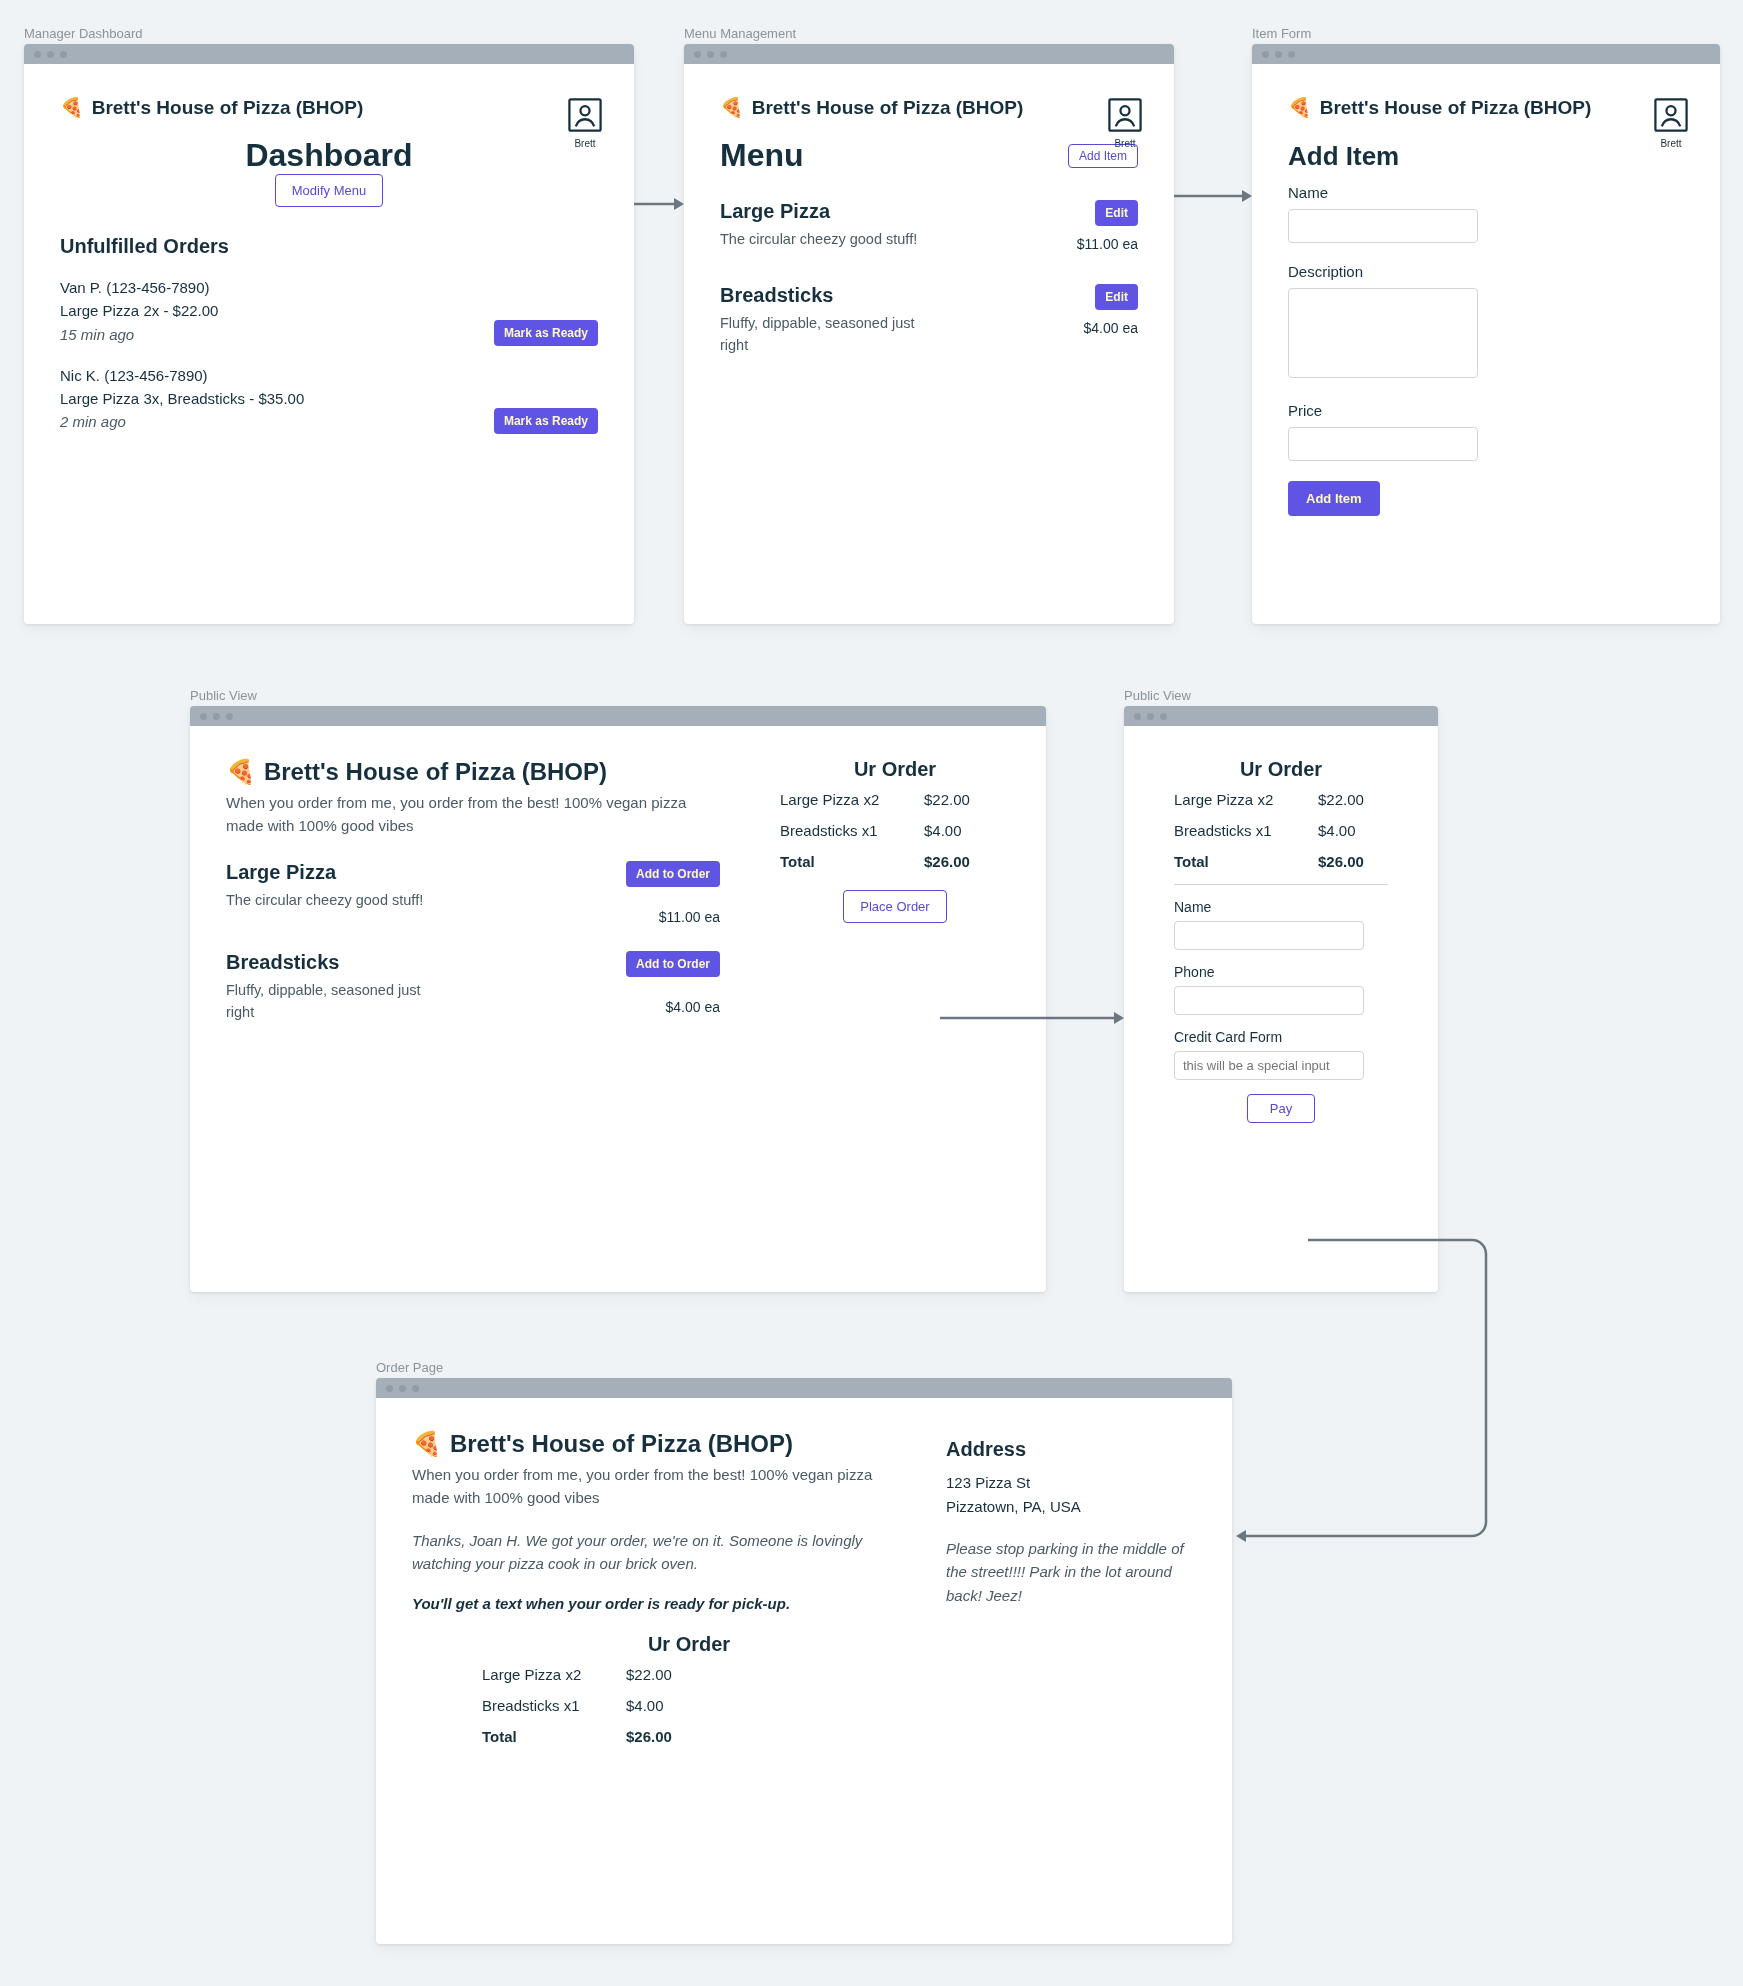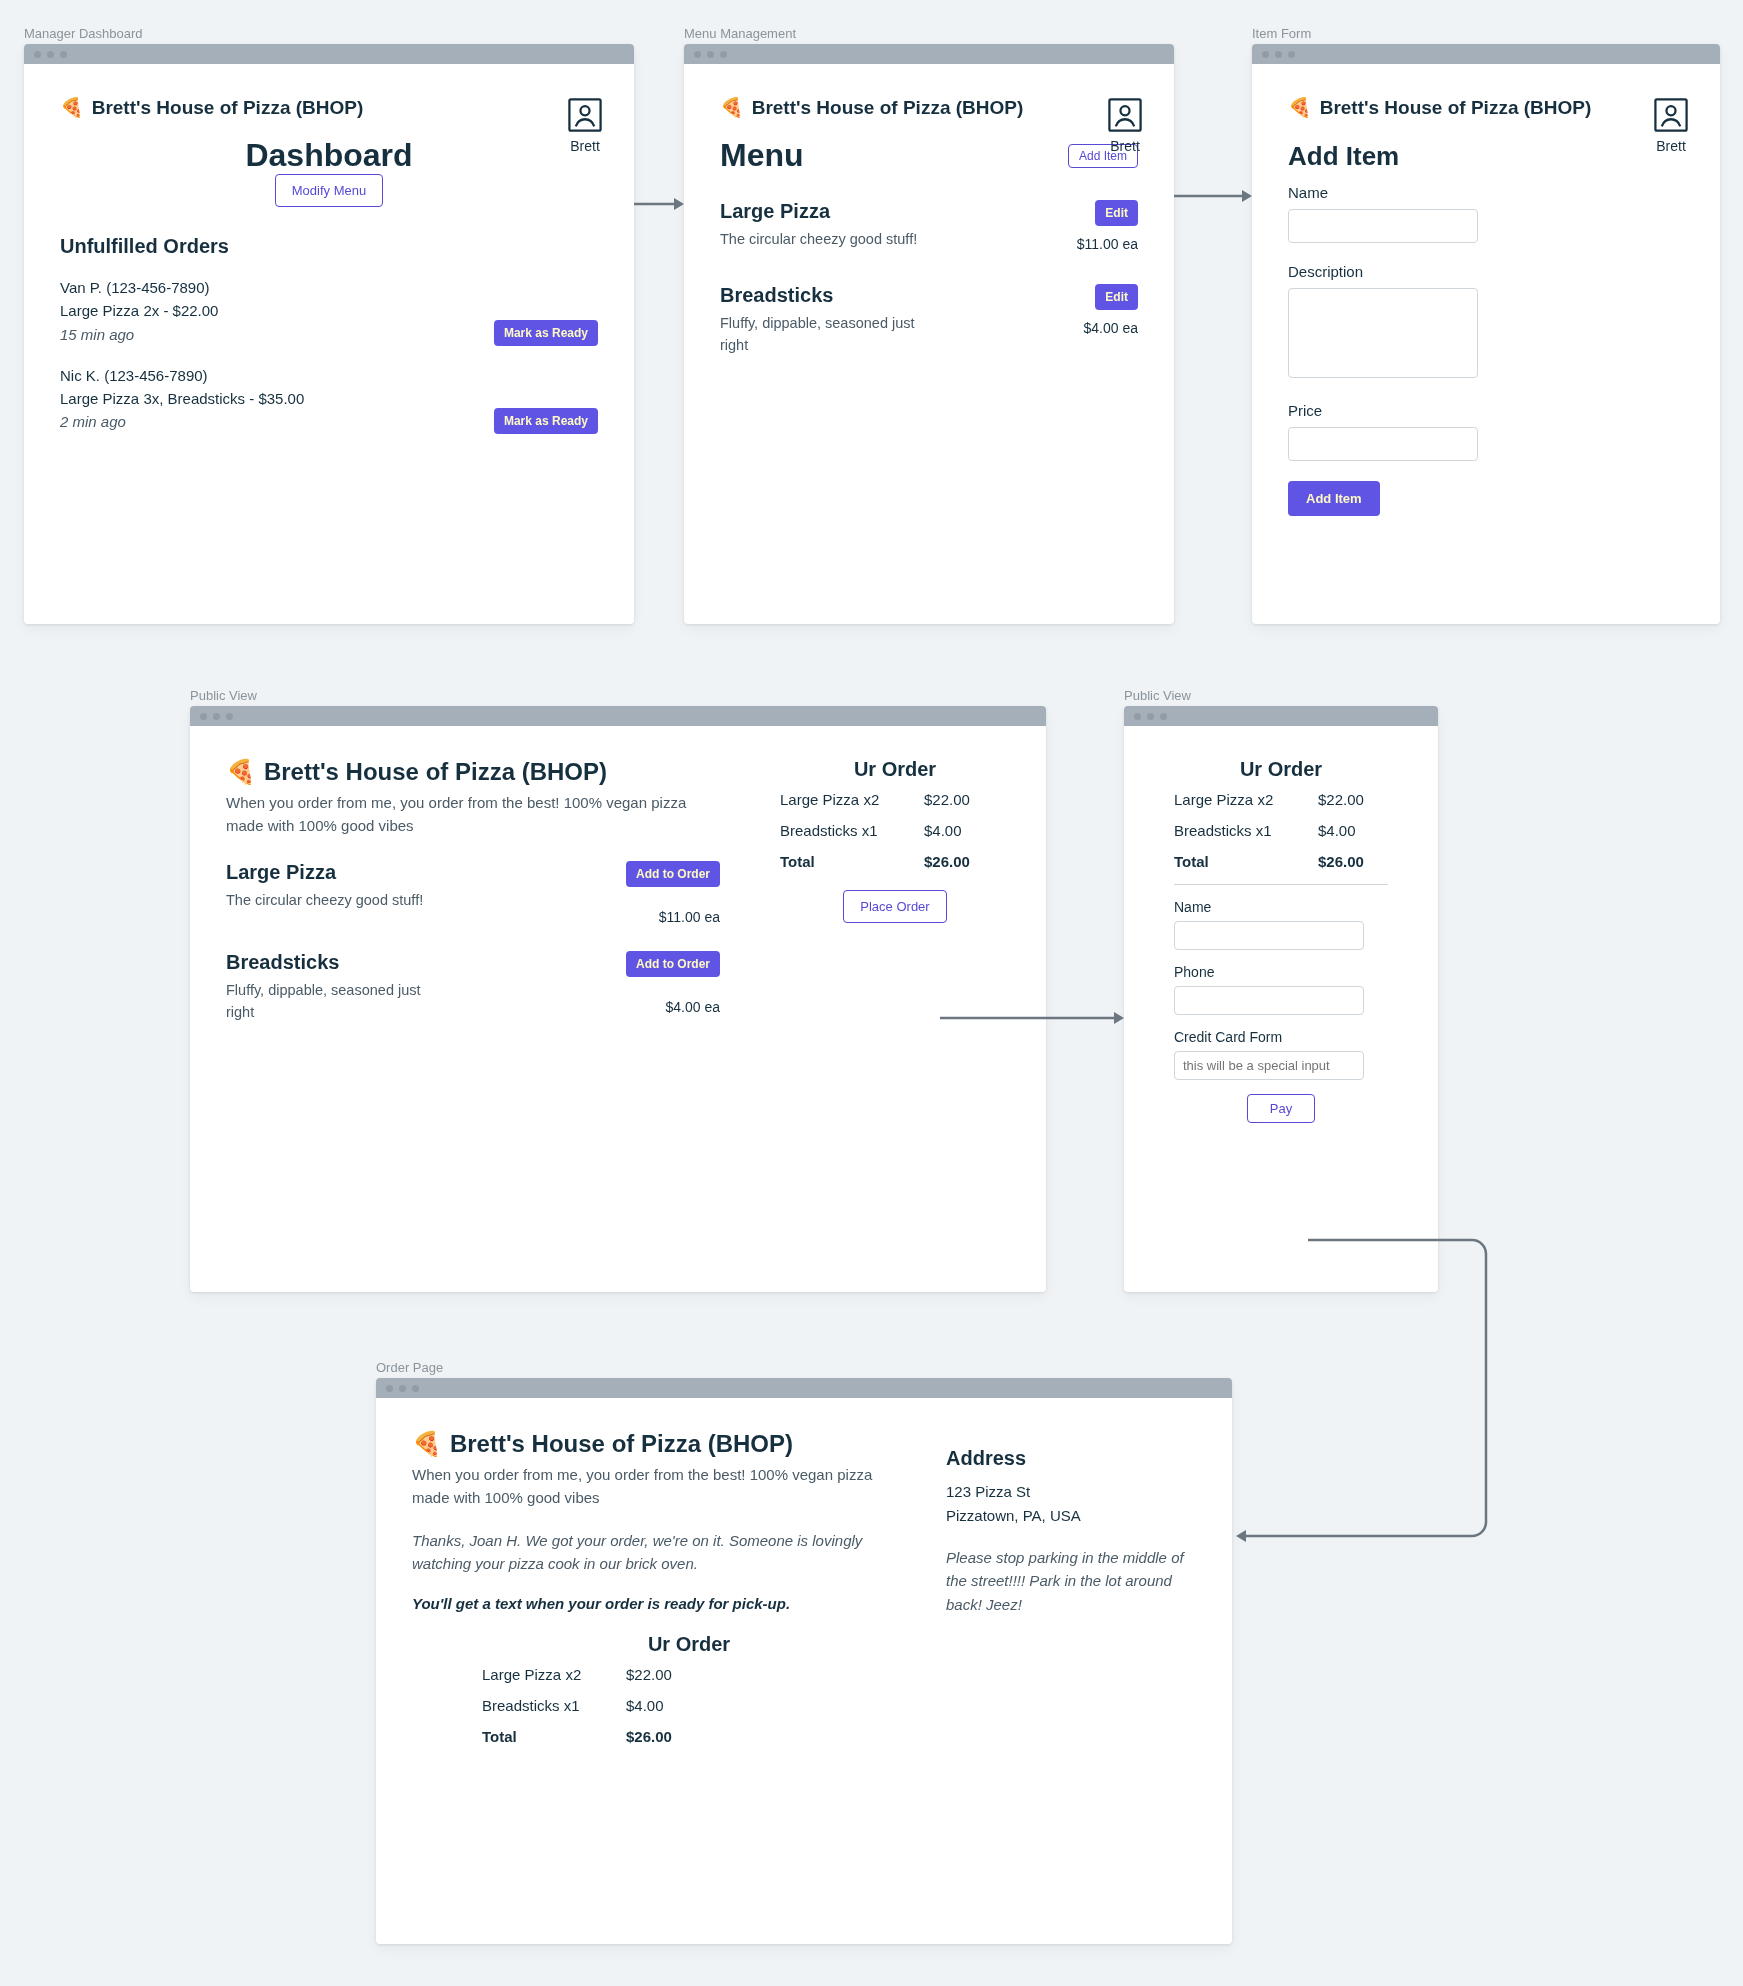--- a/index.html
+++ b/index.html
@@ -37,21 +37,21 @@
     height:20px;
     background:var(--titlebar);
     border-radius:4px 4px 0 0;
     display:flex;align-items:center;padding-left:10px;gap:6px;
   }
   .tb span{width:7px;height:7px;border-radius:50%;background:#929ca6;display:inline-block;}
   .body{padding:32px 36px;}
   
   .brand{display:flex;align-items:center;gap:8px;font-weight:700;font-size:19px;color:var(--ink);}
   .brand+.tagline{font-size:15px;color:var(--muted);line-height:1.5;margin-top:6px;}
-  .avatar{position:absolute;right:32px;top:34px;text-align:center;font-size:14px;color:var(--ink);}
+  .avatar{position:absolute;right:32px;top:34px;text-align:center;font-size:10px;color:var(--ink);}
   .avatar svg{display:block;margin:0 auto 6px;}
   h1.big{font-size:32px;margin:20px 0 4px;font-weight:700;}
   h2.mid{font-size:26px;margin:20px 0 12px;font-weight:700;}
   h3.sm{font-size:20px;margin:16px 0 10px;font-weight:700;}
   .btn-solid{background:var(--violet);color:#fef9c3;border:none;border-radius:4px;padding:8px 14px;font-size:13px;font-weight:600;cursor:pointer;}
   .btn-sm{padding:6px 10px;font-size:12px;}
   .btn-outline{background:#fff;color:var(--violet-text);border:1.5px solid var(--violet-text);border-radius:4px;padding:8px 16px;font-size:13px;font-weight:500;cursor:pointer;}
   .btn-outline.sm{padding:4px 10px;font-size:12px;}
   .order-block{display:flex;justify-content:space-between;align-items:flex-end;margin:18px 0;}
   .order-text{font-size:15px;line-height:1.55;}
@@ -366,21 +366,21 @@
             </div>
             <div class="row tot">
               <div class="c1">Total</div>
               <div class="c2">$26.00</div>
             </div>
           </div>
         </div>
       </div>
 
       <div style="width:250px;">
-        <h3 class="sm" style="margin-top:17px;">Address</h3>
+        <h3 class="sm" style="margin-top:8px;">Address</h3>
         <div style="font-size:15px;line-height:1.6;">
           <div>123 Pizza St</div>
           <div>Pizzatown, PA, USA</div>
         </div>
         <div style="height:18px;"></div>
         <div class="note">Please stop parking in the middle of the street!!!! Park in the lot around back! Jeez!</div>
       </div>
     </div>
   </div>
 

